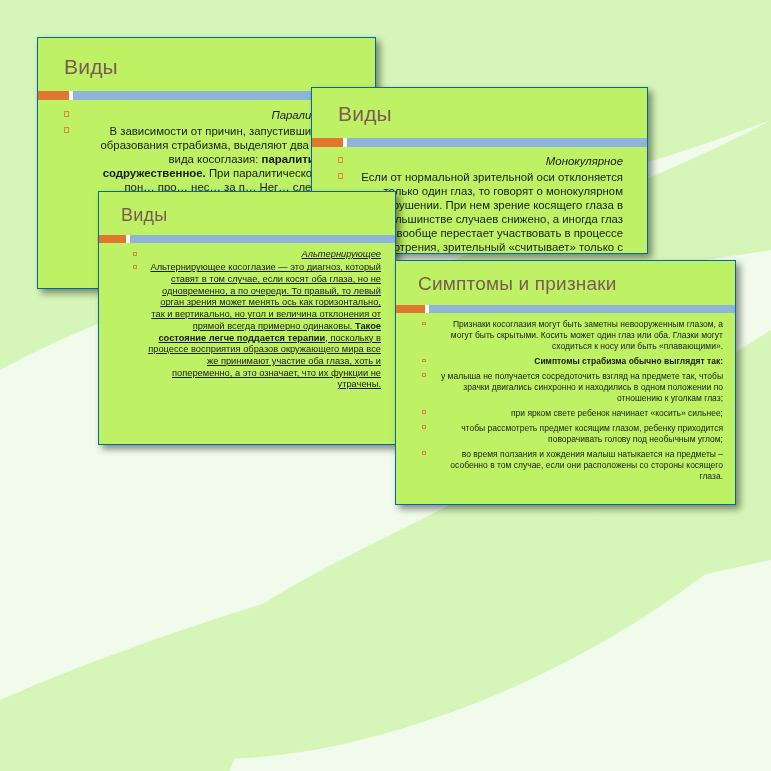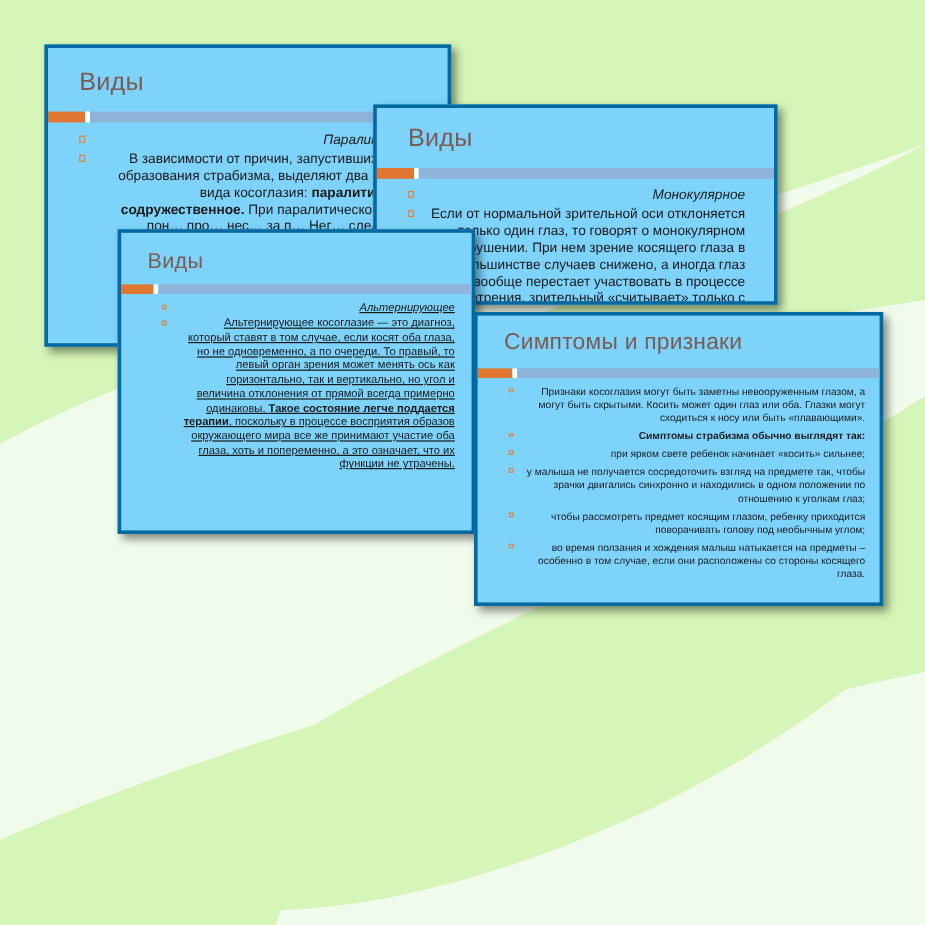--- a/index.html
+++ b/index.html
@@ -7,22 +7,22 @@
     width:771px;height:771px;overflow:hidden;
     font-family:"Liberation Sans", sans-serif;
     background:#f0fbec;
     position:relative;
   }
   #stage{position:absolute;inset:0;width:771px;height:771px;overflow:hidden;}
   .bg-svg{position:absolute;left:0;top:0;width:771px;height:771px;}
 
   .slide{
     position:absolute;
-    background:#7dd3fc;
-    border:3px solid #0369a1;
+    background:#bef264;
+    border:1px solid #0369a1;
     box-shadow:4px 4px 7px rgba(0,0,0,0.45);
     box-sizing:border-box;
     overflow:hidden;
   }
   .slide-title{
     color:#7B5B52;
     font-weight:400;
     letter-spacing:0.2px;
     white-space:nowrap;
   }
@@ -172,28 +172,28 @@
       <li>
         <span class="bullet"></span>
         <span class="txt">Признаки косоглазия могут быть заметны невооруженным глазом, а могут быть скрытыми. Косить может один глаз или оба. Глазки могут сходиться к носу или быть «плавающими».</span>
       </li>
       <li>
         <span class="bullet"></span>
         <span class="txt bd">Симптомы страбизма обычно выглядят так:</span>
       </li>
       <li>
         <span class="bullet"></span>
+        <span class="txt">у малыша не получается сосредоточить взгляд на предмете так, чтобы зрачки двигались синхронно и находились в одном положении по отношению к уголкам глаз;</span>
+      </li>
+      <li>
+        <span class="bullet"></span>
         <span class="txt">при ярком свете ребенок начинает «косить» сильнее;</span>
       </li>
       <li>
         <span class="bullet"></span>
-        <span class="txt">у малыша не получается сосредоточить взгляд на предмете так, чтобы зрачки двигались синхронно и находились в одном положении по отношению к уголкам глаз;</span>
-      </li>
-      <li>
-        <span class="bullet"></span>
         <span class="txt">чтобы рассмотреть предмет косящим глазом, ребенку приходится поворачивать голову под необычным углом;</span>
       </li>
       <li>
         <span class="bullet"></span>
         <span class="txt">во время ползания и хождения малыш натыкается на предметы – особенно в том случае, если они расположены со стороны косящего глаза.</span>
       </li>
     </ul>
   </div>
 
 </div>

